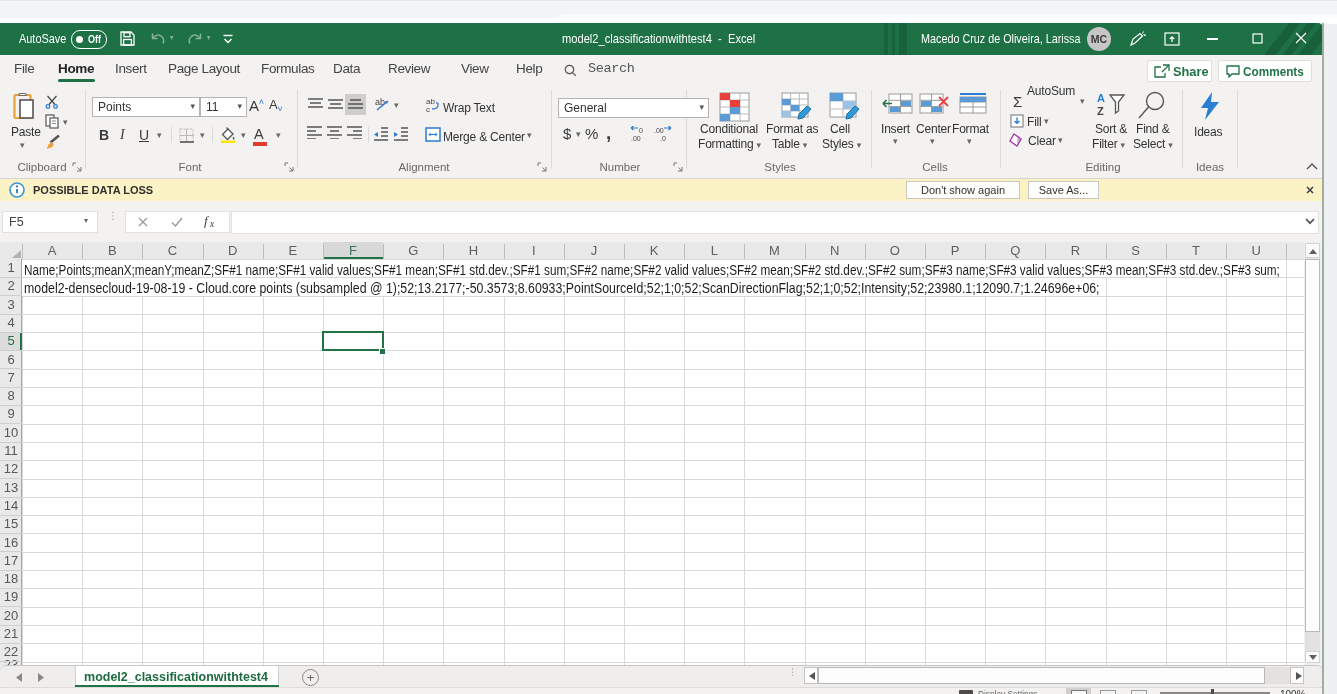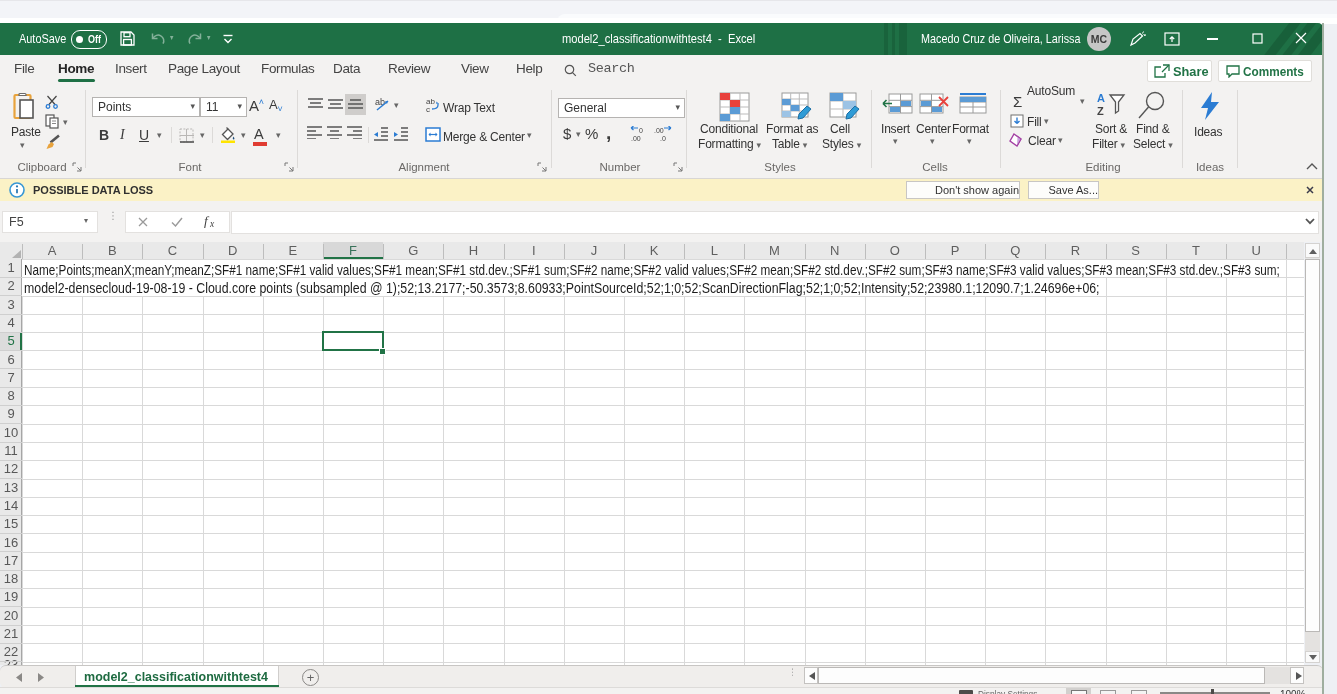--- a/index.html
+++ b/index.html
@@ -28,21 +28,21 @@
   #ribbon{left:0;top:84px;width:1323px;height:94px;background:#f3f2f1;border-bottom:1px solid #d8d6d4;}
   .gsep{position:absolute;top:6px;width:1px;height:78px;background:#dcdad8;}
   .glabel{position:absolute;top:77px;font-size:11.5px;color:#6a6866;text-align:center;}
   .launch{position:absolute;top:78px;width:10px;height:10px;}
   .combo{position:absolute;background:#fff;border:1px solid #b5b3b1;font-size:12px;color:#333;}
   .combo .cv{position:absolute;right:4px;top:3px;font-size:9px;color:#555;}
   .rtxt{position:absolute;font-size:12px;letter-spacing:-0.2px;color:#333;white-space:nowrap;}
   .cc{color:#666;font-size:9px;}
   
   #warn{left:0;top:179px;width:1323px;height:22px;background:#fbf2c6;font-size:12px;color:#303030;}
-  .wbtn{position:absolute;top:2px;height:16px;background:#fdfdfb;border:1px solid #c8c6c4;font-size:11px;color:#323232;text-align:right;line-height:16px;}
+  .wbtn{position:absolute;top:2px;height:16px;background:#fdfdfb;border:1px solid #c8c6c4;font-size:11px;color:#323232;text-align:center;line-height:16px;}
   
   #fbar{left:0;top:201px;width:1323px;height:41px;background:#f3f2f1;}
   .fwhite{position:absolute;background:#fff;border:1px solid #e3e1df;}
   
   #sheet{left:0;top:242px;width:1304px;height:423px;background:#fff;}
   .hdr{position:absolute;background:#e9e9e9;color:#5f5f5f;font-size:13px;}
   .cellsel{position:absolute;border:2px solid #217346;background:#fff;}
   #grid-v{position:absolute;left:22px;top:54px;width:1282px;height:369px;
      background-image:repeating-linear-gradient(to right,#d9d9d9 0 1px,transparent 1px 60.2px);}
   #grid-h{position:absolute;left:22px;top:17px;width:1282px;height:406px;
@@ -282,21 +282,21 @@
       <path d="M1 5l4 2.5L1 10z" fill="#2b7cd3"></path>
     </svg>
     <svg class="abs" style="left:425px;top:43px;" width="16" height="15" viewBox="0 0 16 15">
       <rect x="1" y="1" width="14" height="13" fill="#fff" stroke="#2b7cd3" stroke-width="1.5"></rect>
       <path d="M4 7.5h8" stroke="#2b7cd3" stroke-width="1.2"></path>
       <path d="M5.5 5.5L3.5 7.5l2 2zM10.5 5.5l2 2-2 2z" fill="#2b7cd3"></path>
     </svg>
     <div class="rtxt" style="left:443px;top:46px;">Merge &amp; Center</div>
     <div class="cc abs" style="left:527px;top:46px;">▾</div>
 
-    <div class="combo" style="left:558px;top:14px;width:125px;height:18px;">
+    <div class="combo" style="left:558px;top:14px;width:125px;height:18px;padding-left:24px;">
         <span style="position:absolute;left:5px;top:2px;">General</span>
         <span class="cv">▾</span>
       </div>
     <div class="rtxt" style="left:563px;top:41px;font-size:15px;color:#3b3b3b;">$</div>
     <div class="cc abs" style="left:576px;top:45px;">▾</div>
     <div class="rtxt" style="left:585px;top:41px;font-size:15px;color:#3b3b3b;">%</div>
     <div class="rtxt" style="left:606px;top:38px;font-size:19px;font-weight:bold;color:#3b3b3b;">,</div>
     <svg class="abs" style="left:630px;top:42px;" width="17" height="16" viewBox="0 0 17 16">
       <path d="M8 2H1M1 2l2.5-2M1 2l2.5 2" stroke="#2b7cd3" stroke-width="1.2" fill="none"></path>
       <text x="9" y="7" font-size="7" fill="#444">0</text>

